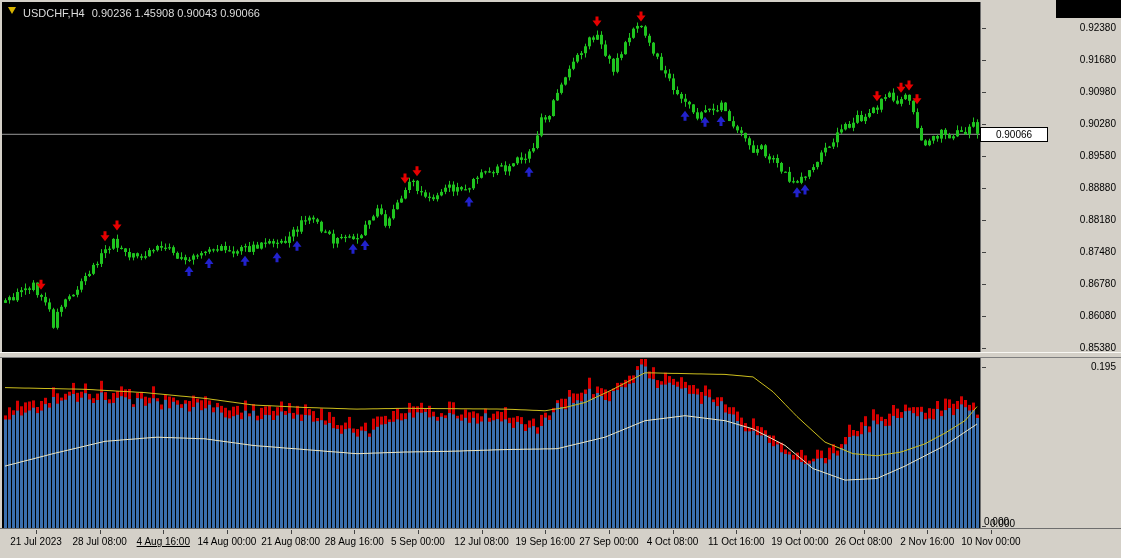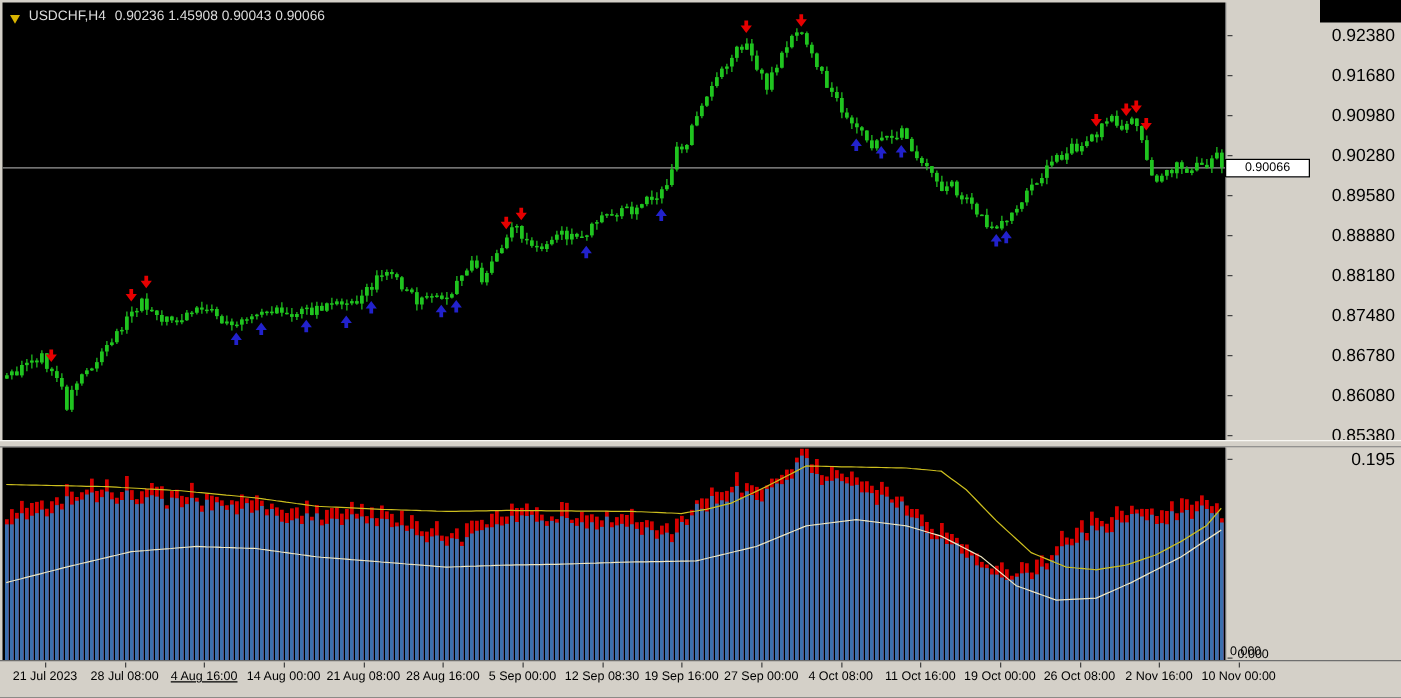--- a/index.html
+++ b/index.html
@@ -5,37 +5,37 @@
   html,body{margin:0;padding:0;background:#888;}
   .window{
     position:relative;width:1121px;height:558px;overflow:hidden;
     background:#d4d0c8;font-family:"Liberation Sans",sans-serif;
     -webkit-font-smoothing:none;
   }
   .main-chart{position:absolute;left:2px;top:2px;width:978px;height:350px;background:#000;}
   .ind-pane{position:absolute;left:2px;top:358px;width:978px;height:170px;background:#000;}
   .main-chart svg,.ind-pane svg{position:absolute;left:0;top:0;display:block;pointer-events:none;}
   .chart-title{
-    position:absolute;left:6px;top:5px;display:flex;align-items:flex-end;gap:7px;
+    position:absolute;left:6px;top:5px;display:flex;align-items:flex-start;gap:7px;
     color:#dcdcdc;font-size:11px;white-space:nowrap;z-index:3;
   }
   .sym-icon{
     width:0;height:0;border-left:4px solid transparent;border-right:4px solid transparent;
     border-top:7px solid #d8b400;display:inline-block;
   }
   .main-scale{
     position:absolute;left:980px;top:2px;width:141px;height:350px;
     border-left:1px solid #6e6e6e;box-sizing:border-box;background:#d4d0c8;
   }
   .ind-scale{
     position:absolute;left:980px;top:358px;width:141px;height:170px;
     border-left:1px solid #6e6e6e;box-sizing:border-box;background:#d4d0c8;
   }
   .scale-label{
-    position:absolute;right:5px;font-size:14px;color:#000;line-height:12px;white-space:nowrap;
+    position:absolute;right:5px;font-size:10px;color:#000;line-height:12px;white-space:nowrap;
   }
   .glitch-label{position:absolute;font-size:10px;color:#000;line-height:12px;z-index:4;}
   .tick{position:absolute;left:1px;width:4px;height:1px;background:#444;}
   .price-tag{
     position:absolute;left:980px;width:66px;height:13px;background:#fff;
     border:1px solid #000;box-sizing:content-box;z-index:5;
     font-size:10px;line-height:13px;text-align:center;color:#000;
   }
   .splitter{
     position:absolute;left:0;top:352px;width:1121px;height:6px;background:#d4d0c8;
@@ -1131,21 +1131,21 @@
       <span class="time-label" style="left: 163.32px; text-decoration: underline;">4 Aug 16:00</span>
       <div class="ttick" style="left: 163px;"></div>
       <span class="time-label" style="left: 226.98px;">14 Aug 00:00</span>
       <div class="ttick" style="left: 227px;"></div>
       <span class="time-label" style="left: 290.64px;">21 Aug 08:00</span>
       <div class="ttick" style="left: 291px;"></div>
       <span class="time-label" style="left: 354.3px;">28 Aug 16:00</span>
       <div class="ttick" style="left: 354px;"></div>
       <span class="time-label" style="left: 417.96px;">5 Sep 00:00</span>
       <div class="ttick" style="left: 418px;"></div>
-      <span class="time-label" style="left: 481.62px;">12 Sep 08:30</span>
+      <span class="time-label" style="left: 481.62px;">12 Jul 08:00</span>
       <div class="ttick" style="left: 482px;"></div>
       <span class="time-label" style="left: 545.28px;">19 Sep 16:00</span>
       <div class="ttick" style="left: 545px;"></div>
       <span class="time-label" style="left: 608.94px;">27 Sep 00:00</span>
       <div class="ttick" style="left: 609px;"></div>
       <span class="time-label" style="left: 672.6px;">4 Oct 08:00</span>
       <div class="ttick" style="left: 673px;"></div>
       <span class="time-label" style="left: 736.26px;">11 Oct 16:00</span>
       <div class="ttick" style="left: 736px;"></div>
       <span class="time-label" style="left: 799.92px;">19 Oct 00:00</span>

